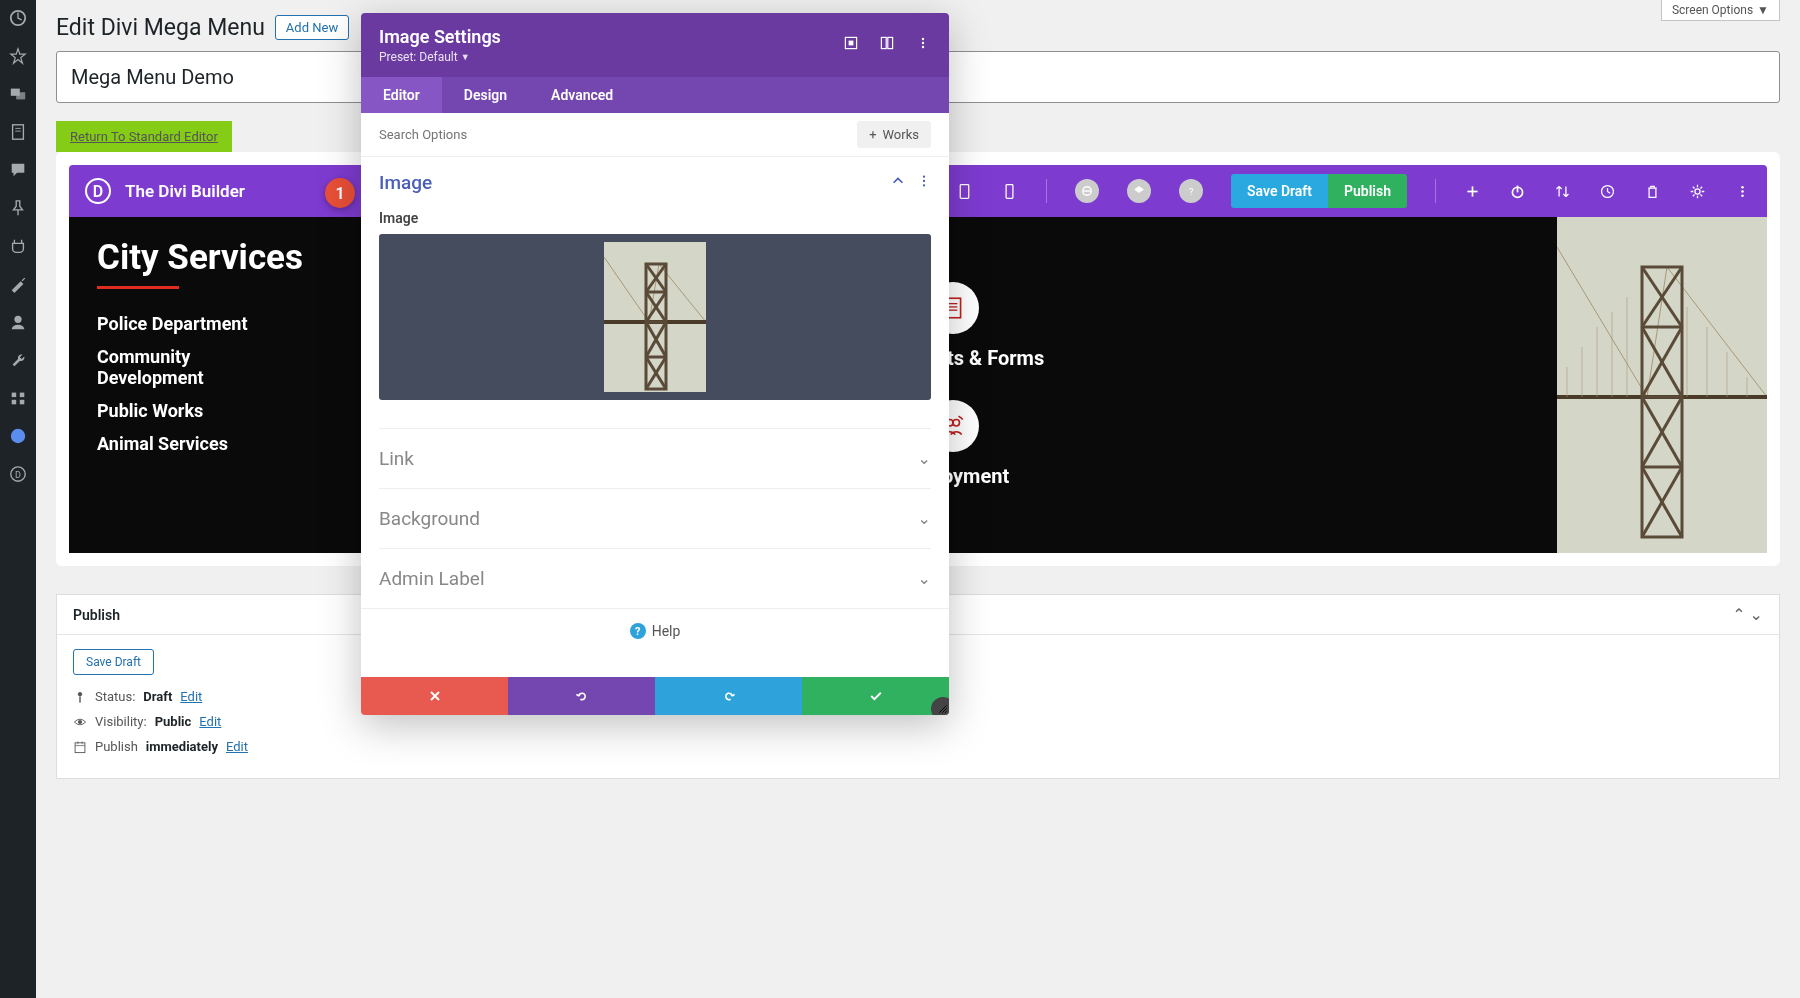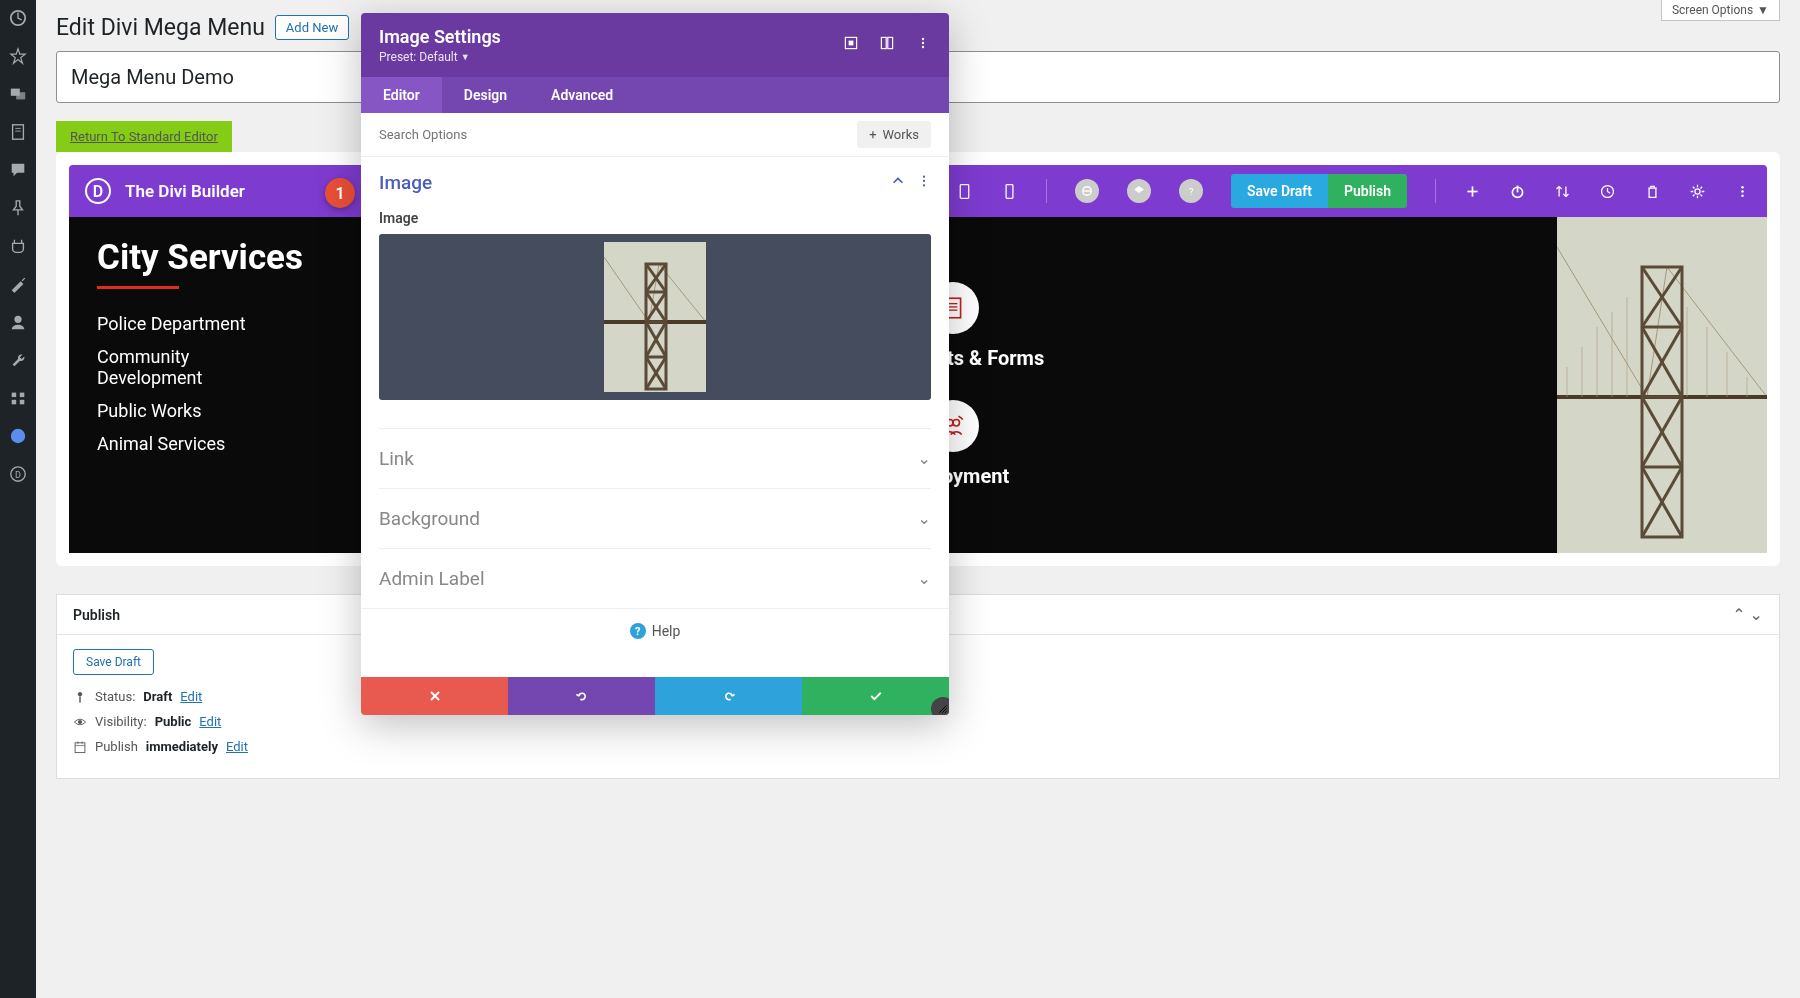--- a/index.html
+++ b/index.html
@@ -34,21 +34,21 @@
 .divi-circle-icon svg { width: 14px; height: 14px; fill: currentColor; }
 .save-btn { padding: 9px 16px; font-size: 14px; border: none; font-weight: 600; cursor: pointer; color: #fff; }
 .save-draft { background: #29a9e0; border-radius: 3px 0 0 3px; }
 .publish { background: #2fb160; border-radius: 0 3px 3px 0; }
 
 .mega-menu-content { background: #0a0a0a; display: flex; height: 336px; }
 .menu-col { padding: 20px 28px; }
 .menu-heading { color: #fff; font-size: 35px; font-weight: 700; margin-bottom: 8px; }
 .heading-underline { width: 82px; height: 3px; background: #e02b20; margin-bottom: 18px; }
 .menu-list { list-style: none; }
-.menu-list li { color: #fff; font-size: 18px; font-weight: 400; padding: 6px 0; }
+.menu-list li { color: #fff; font-size: 18px; font-weight: 700; padding: 6px 0; }
 
 .center-col { flex: 1; display: flex; flex-direction: column; align-items: center; justify-content: center; gap: 30px; padding: 20px 40px; }
 .feat-item { display: flex; flex-direction: column; align-items: center; gap: 12px; }
 .feat-icon { width: 52px; height: 52px; background: #fff; border-radius: 50%; display: flex; align-items: center; justify-content: center; }
 .feat-icon svg { width: 26px; height: 26px; }
 .feat-label { color: #fff; font-size: 20px; font-weight: 700; }
 
 .bridge-col { width: 210px; display: flex; align-items: center; justify-content: center; background: #c5c8b8; position: relative; overflow: hidden; }
 
 .number-badge { position: absolute; width: 30px; height: 30px; background: #e94f37; color: #fff; border-radius: 50%; display: flex; align-items: center; justify-content: center; font-size: 16px; font-weight: 600; box-shadow: 0 2px 6px rgba(0,0,0,0.3); z-index: 50; }

